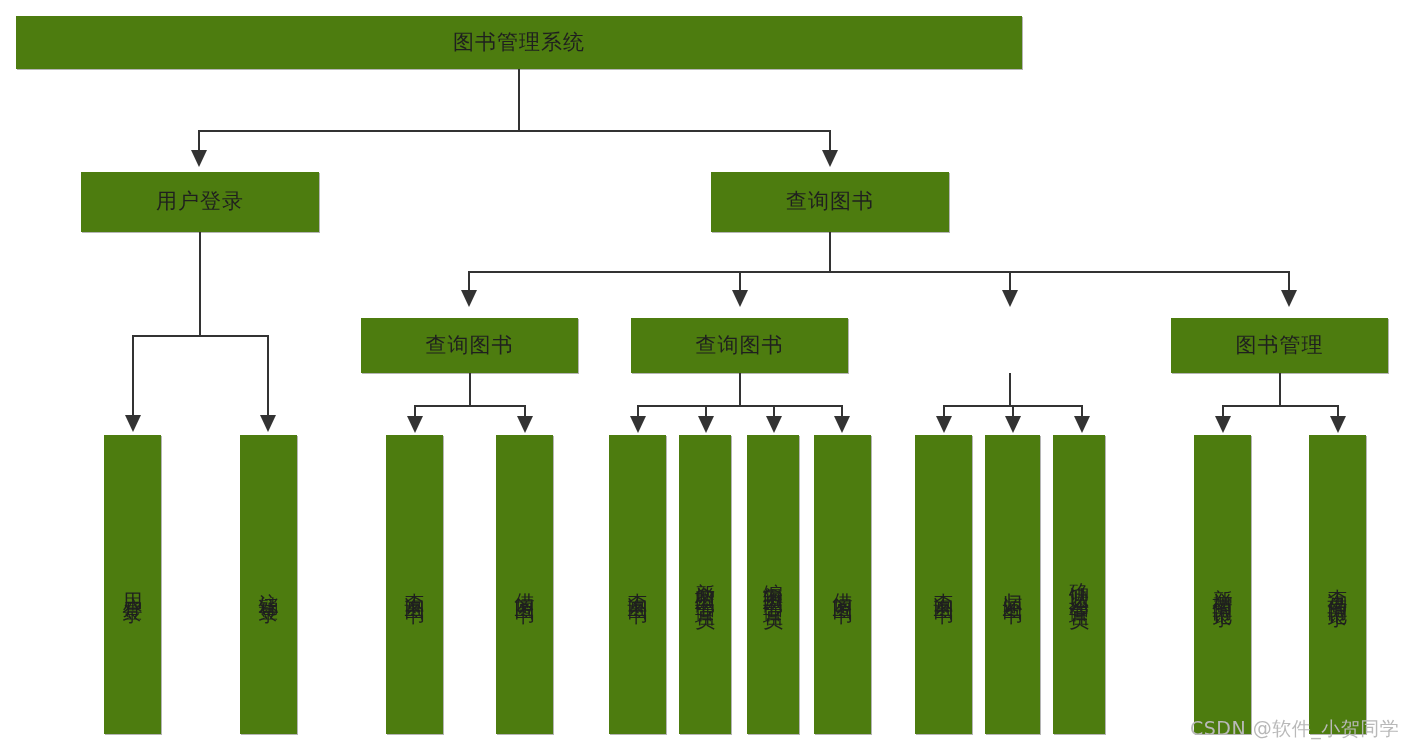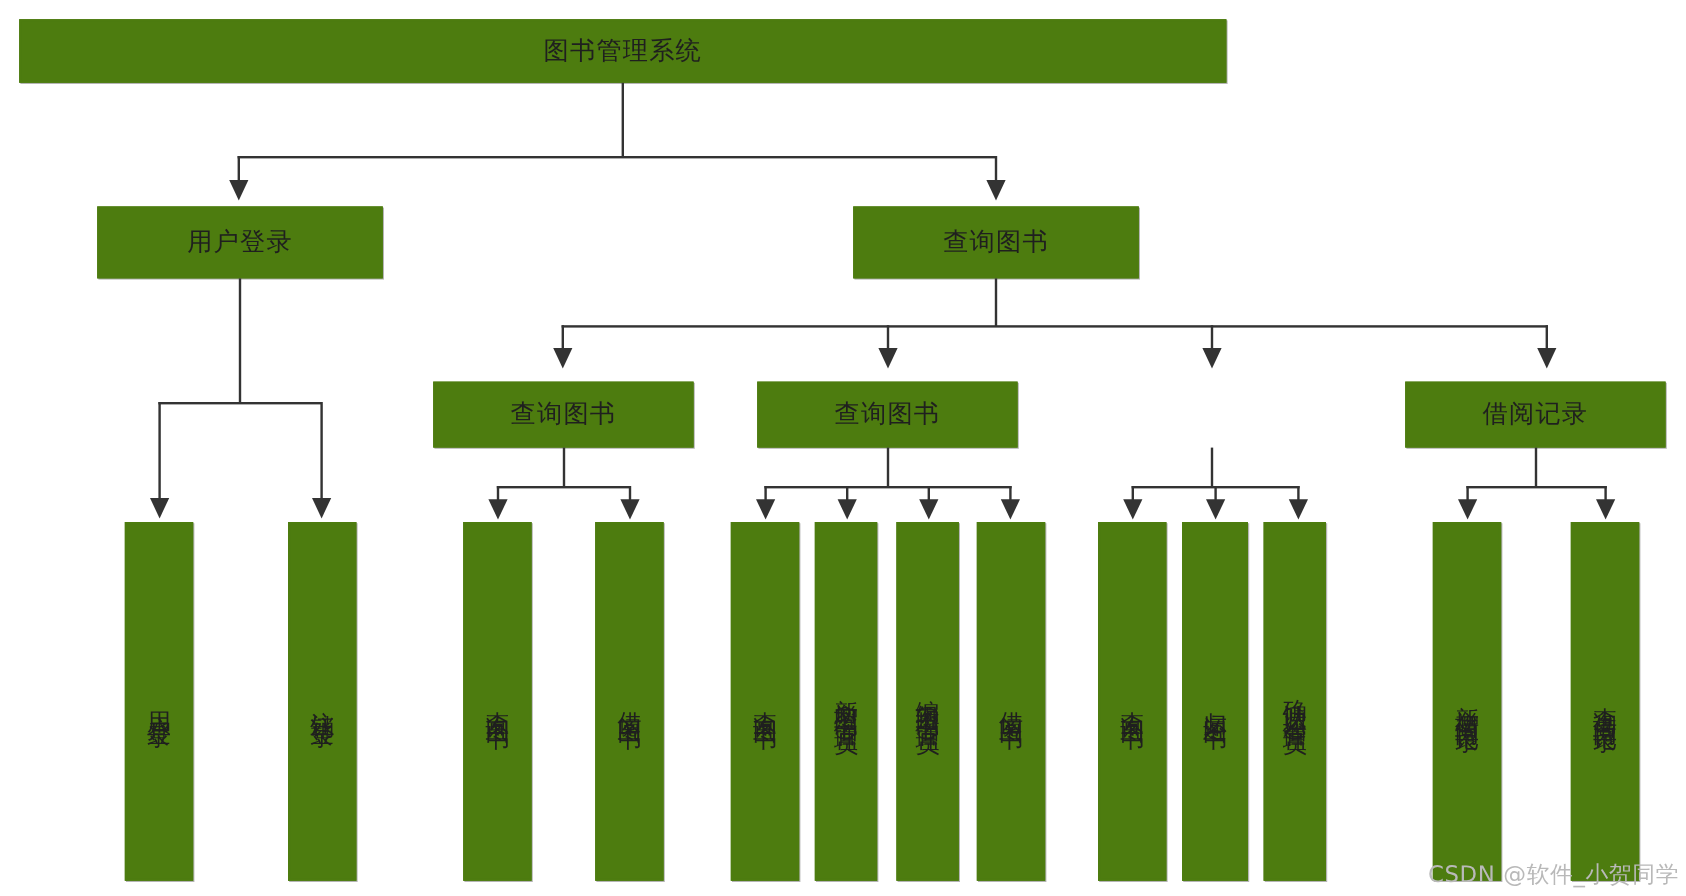--- a/index.html
+++ b/index.html
@@ -119,21 +119,21 @@
   <div class="node h" style="left:361px;top:318px;width:217px;height:55px;">
     <span class="label">查询图书</span>
   </div>
 
   <div class="node h" style="left:631px;top:318px;width:217px;height:55px;">
     <span class="label">查询图书</span>
   </div>
 
 
   <div class="node h" style="left:1171px;top:318px;width:217px;height:55px;">
-    <span class="label">借阅记录</span>
+    <span class="label">图书管理</span>
   </div>
 
   <div class="ln v" style="left:469px;top:373px;height:33px;"></div>
   <div class="ln h" style="left:414px;top:405px;width:111px;"></div>
   <div class="ln v" style="left:414px;top:405px;height:13px;"></div>
   <div class="ln v" style="left:524px;top:405px;height:13px;"></div>
   <div class="arrow" style="left:407px;top:416px;"></div>
   <div class="arrow" style="left:517px;top:416px;"></div>
 
   <div class="ln v" style="left:739px;top:373px;height:33px;"></div>

